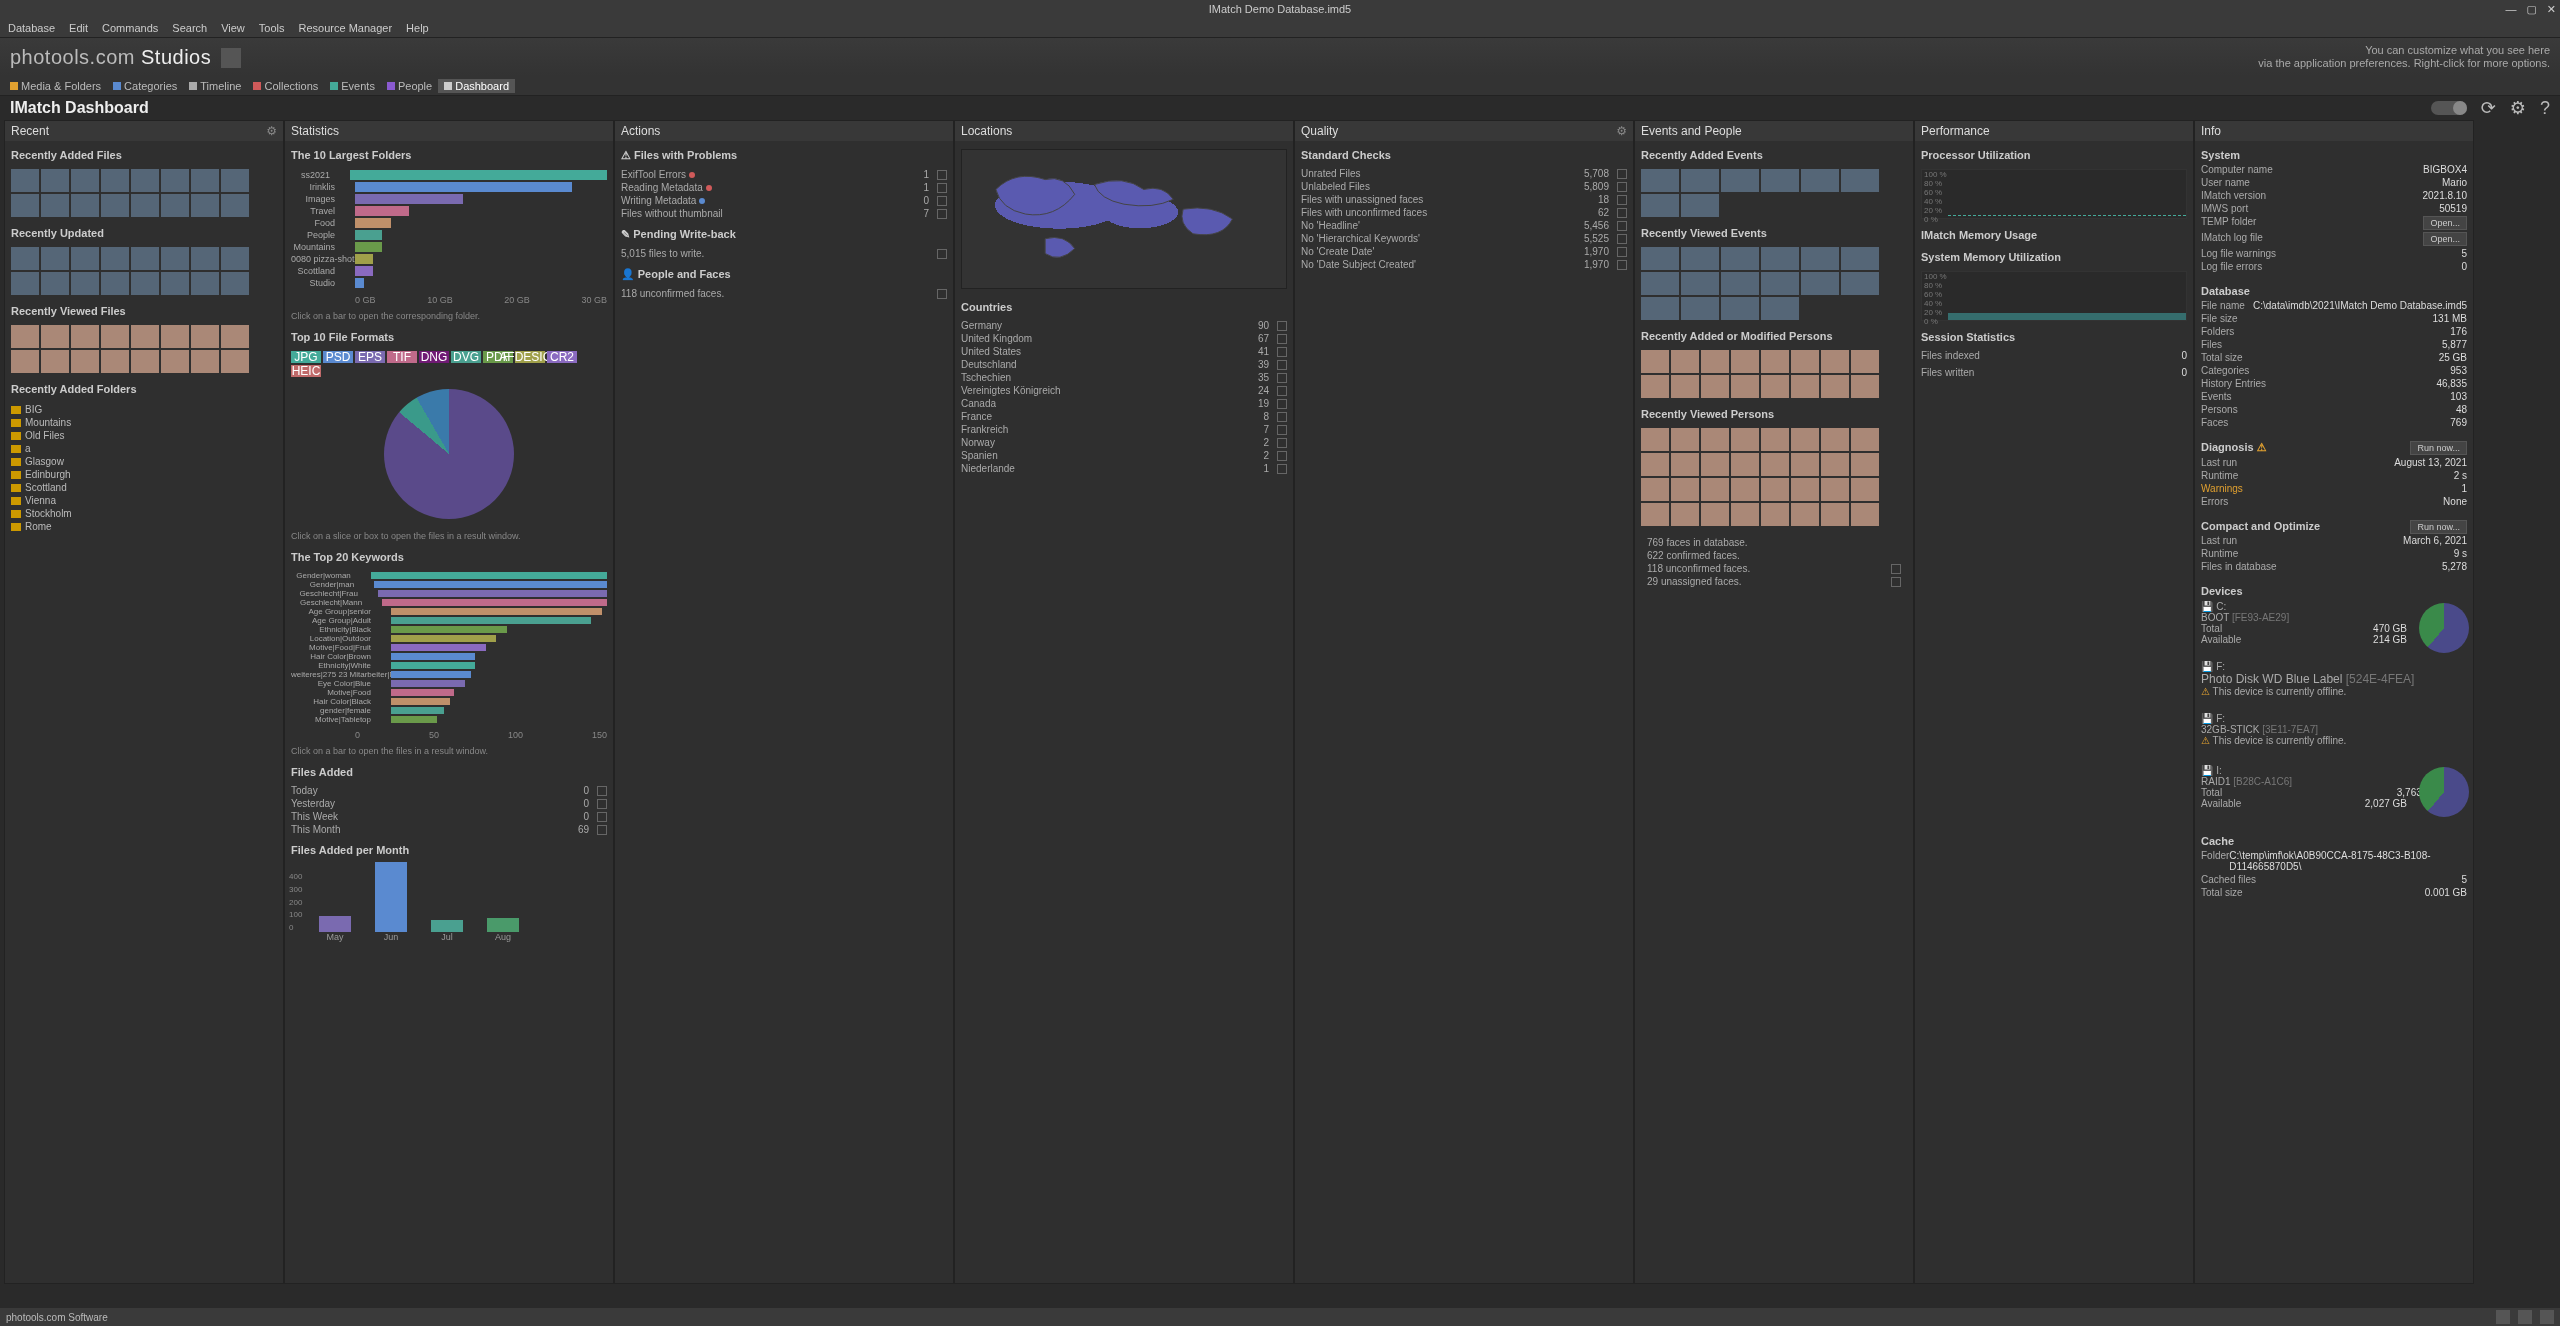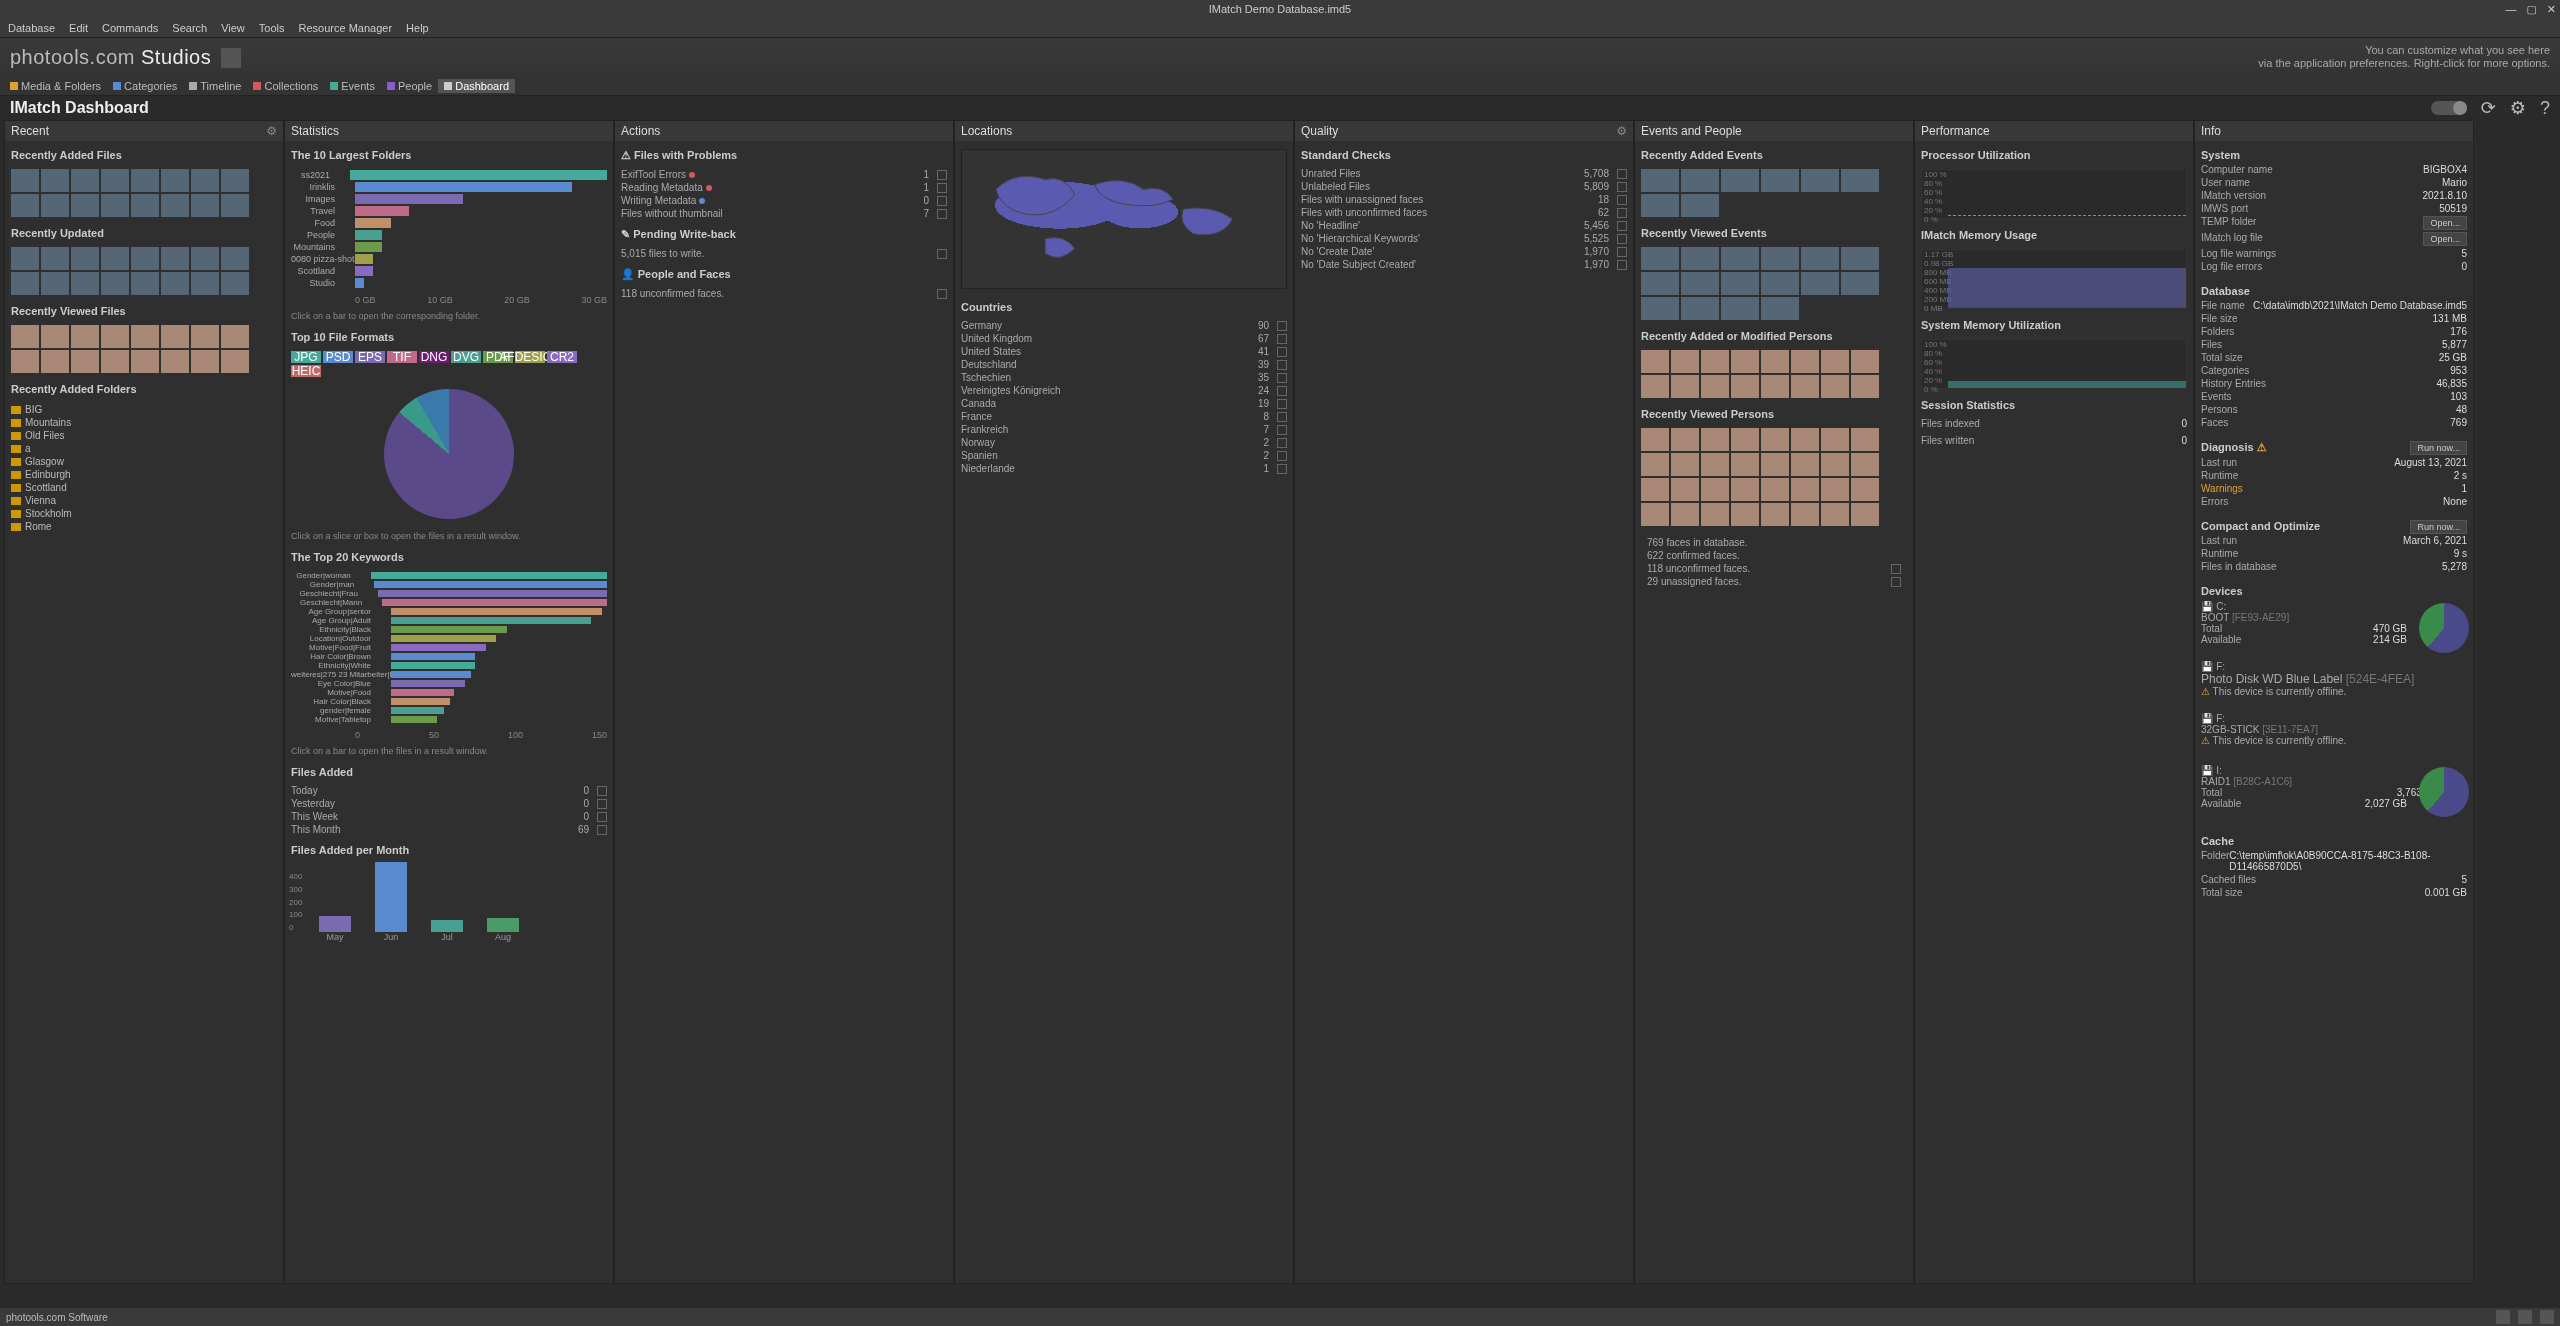--- a/index.html
+++ b/index.html
@@ -726,32 +726,20 @@
           <span>100 %</span>
           <span>80 %</span>
           <span>60 %</span>
           <span>40 %</span>
           <span>20 %</span>
           <span>0 %</span>
         </div>
     <div style="position:absolute;left:26px;right:0;bottom:2px;height:1px;border-top:1px dashed #4a9"></div>
   </div>
   <div class="subh">IMatch Memory Usage</div>
-  <div class="spark" style="height:60px">
-    <div class="yticks">
-          <span>1.17 GB</span>
-          <span>0.98 GB</span>
-          <span>800 MB</span>
-          <span>600 MB</span>
-          <span>400 MB</span>
-          <span>200 MB</span>
-          <span>0 MB</span>
-        </div>
-    <div class="fill" style="top:18px;bottom:0"></div>
-  </div>
   <div class="subh">System Memory Utilization</div>
   <div class="spark">
     <div class="yticks">
           <span>100 %</span>
           <span>80 %</span>
           <span>60 %</span>
           <span>40 %</span>
           <span>20 %</span>
           <span>0 %</span>
         </div>

